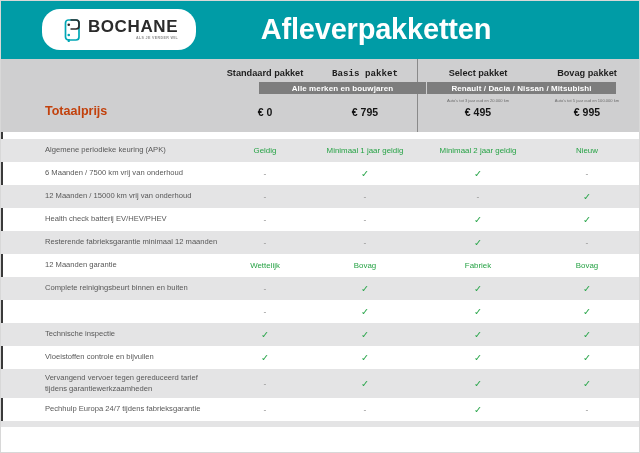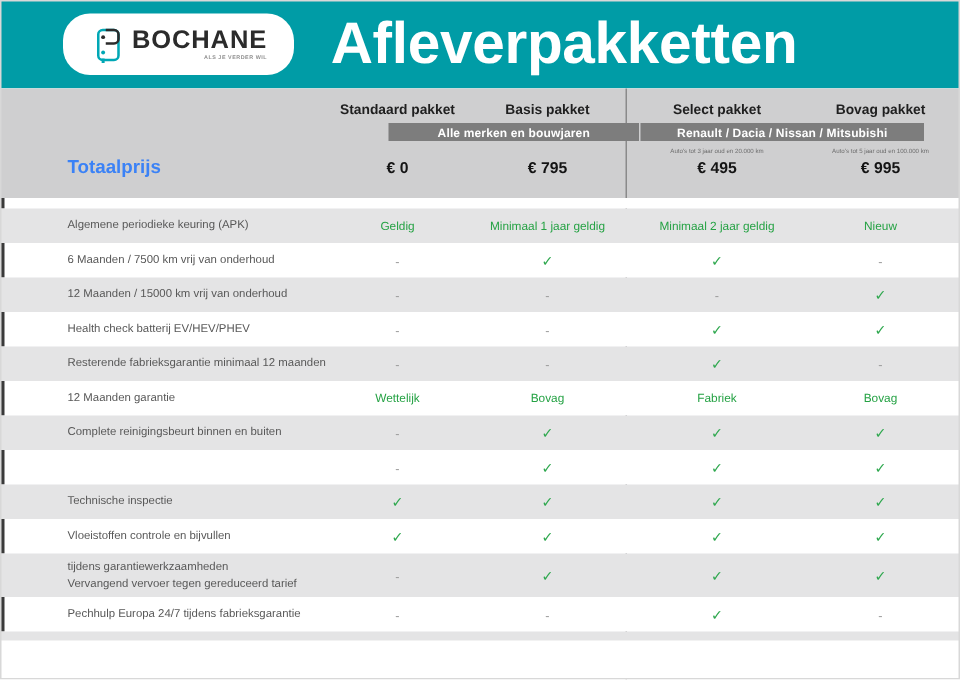--- a/index.html
+++ b/index.html
@@ -34,21 +34,21 @@
     font-family:"Liberation Sans", sans-serif;line-height:1;
   }
   .logo-tag{
     font-size:3.6px;font-weight:bold;letter-spacing:.35px;color:#8e8e8e;
     margin-top:2px;text-transform:uppercase;
   }
   .header-title{
     position:absolute;left:0;top:0;width:640px;height:59px;
     display:flex;align-items:center;justify-content:center;
     padding-left:112px;box-sizing:border-box;
-    font-size:39px;font-weight:bold;color:#ffffff;letter-spacing:-.2px;
+    font-size:29px;font-weight:bold;color:#ffffff;letter-spacing:-.2px;
   }
 
   
   .table-area{position:absolute;left:0;top:59px;width:640px;height:394px;background:#ffffff;}
 
   
   .colhead{
     position:absolute;left:0;top:0;width:640px;height:73px;
     background:#cfcfd0;
   }
@@ -76,21 +76,21 @@
     display:flex;align-items:center;justify-content:center;
     white-space:nowrap;
   }
   .price{
     position:absolute;top:47px;
     font-size:10.5px;font-weight:bold;color:#141414;text-align:center;
     white-space:nowrap;
   }
   .totaalprijs{
     position:absolute;left:45px;top:45px;
-    font-size:12.5px;font-weight:bold;color:#3b82f6;
+    font-size:12.5px;font-weight:bold;color:#c2410c;
   }
 
   
   .head-gap{
     position:absolute;left:0;top:73px;width:640px;height:7px;background:#ffffff;
   }
   .head-gap .tick{position:absolute;left:0;top:0;width:3px;height:7px;background:#3a3a3a;}
 
   
   .rows{position:absolute;left:0;top:80px;width:640px;}
@@ -154,21 +154,21 @@
 
     <div class="colhead"></div>
     <div class="vdiv"></div>
     <div class="vdiv-body"></div>
 
     <div class="totaalprijs">Totaalprijs</div>
 
     <div id="colhead-slots">
         <div class="pkg-name" style="left: 213px; width: 104px;">Standaard pakket</div>
         <div class="price" style="left: 213px; width: 104px;">€ 0</div>
-        <div class="pkg-name" style="left: 313px; width: 104px;">Basis pakket</div>
+        <div class="pkg-name" style="left: 313px; width: 104px; font-family: Liberation Mono, monospace;">Basis pakket</div>
         <div class="price" style="left: 313px; width: 104px;">€ 795</div>
         <div class="pkg-name" style="left: 426px; width: 104px;">Select pakket</div>
         <div class="subnote" style="left: 426px; width: 104px;">Auto's tot 3 jaar oud en 20.000 km</div>
         <div class="price" style="left: 426px; width: 104px;">€ 495</div>
         <div class="pkg-name" style="left: 535px; width: 104px;">Bovag pakket</div>
         <div class="subnote" style="left: 535px; width: 104px;">Auto's tot 5 jaar oud en 100.000 km</div>
         <div class="price" style="left: 535px; width: 104px;">€ 995</div>
         <div class="badge" style="left: 238px; width: 167px; margin-left: 21px;">Alle merken en bouwjaren</div>
         <div class="badge" style="left: 427px; width: 189px;">Renault / Dacia / Nissan / Mitsubishi</div>
       </div>
@@ -290,22 +290,22 @@
           </div>
           <div class="cell check" style="left: 213px; width: 104px;">✓</div>
           <div class="cell check" style="left: 313px; width: 104px;">✓</div>
           <div class="cell check" style="left: 426px; width: 104px;">✓</div>
           <div class="cell check" style="left: 535px; width: 104px;">✓</div>
         </div>
         <div class="row alt tall">
           <div class="tick"></div>
           <div class="rlabel">
             <div>
+              <span>Vervangend vervoer tegen gereduceerd tarief</span>
               <span>tijdens garantiewerkzaamheden</span>
-              <span>Vervangend vervoer tegen gereduceerd tarief</span>
             </div>
           </div>
           <div class="cell dash" style="left: 213px; width: 104px;">-</div>
           <div class="cell check" style="left: 313px; width: 104px;">✓</div>
           <div class="cell check" style="left: 426px; width: 104px;">✓</div>
           <div class="cell check" style="left: 535px; width: 104px;">✓</div>
         </div>
         <div class="row">
           <div class="tick"></div>
           <div class="rlabel">

